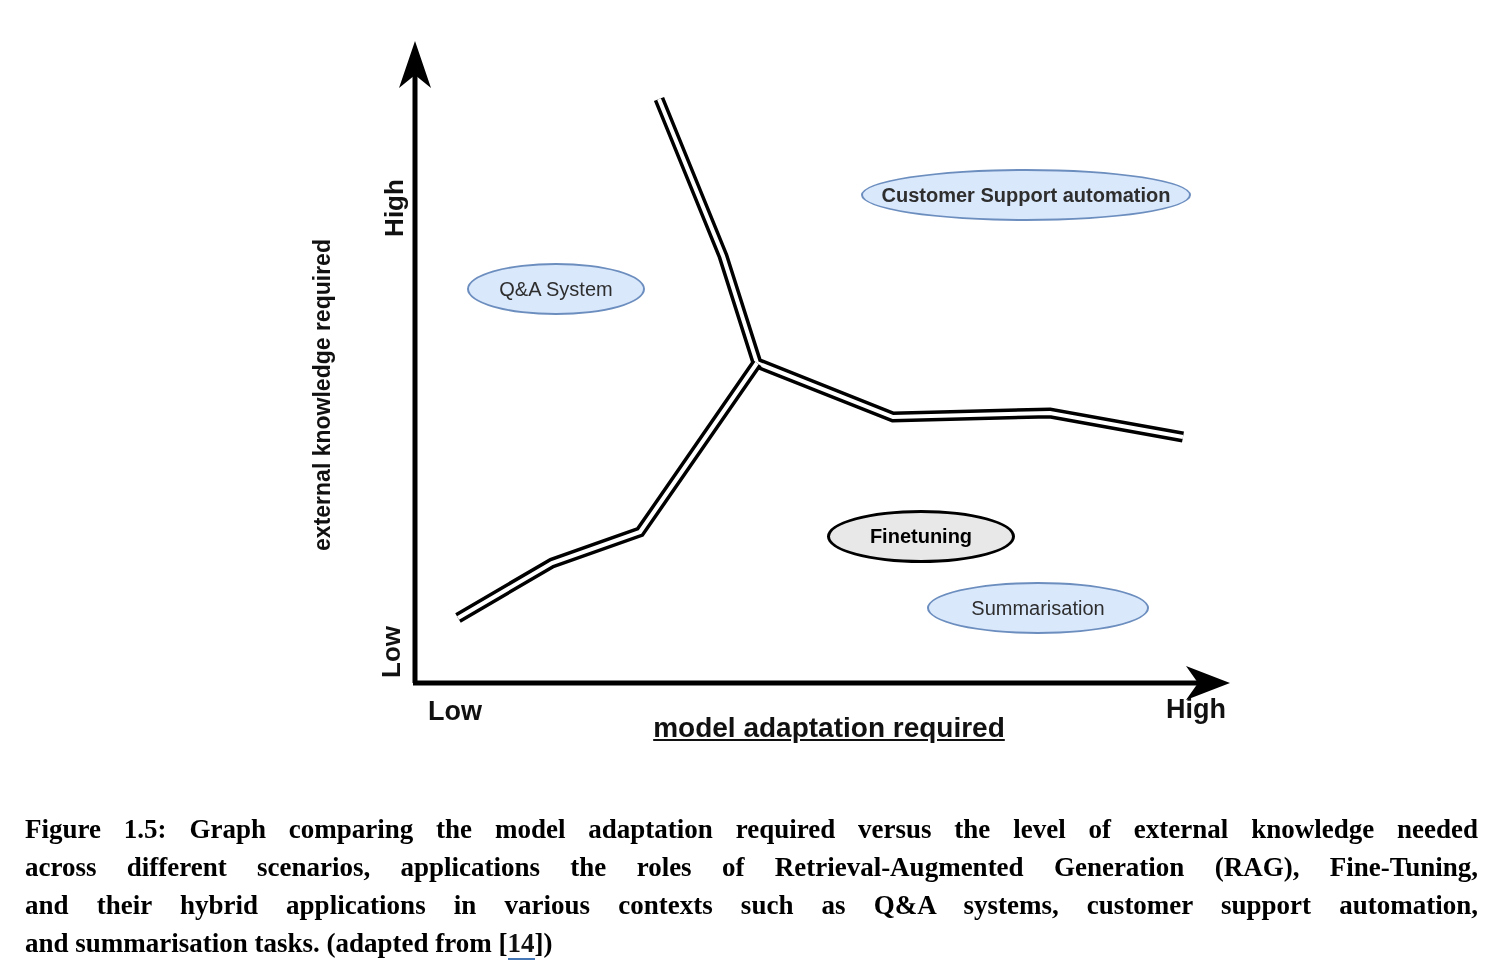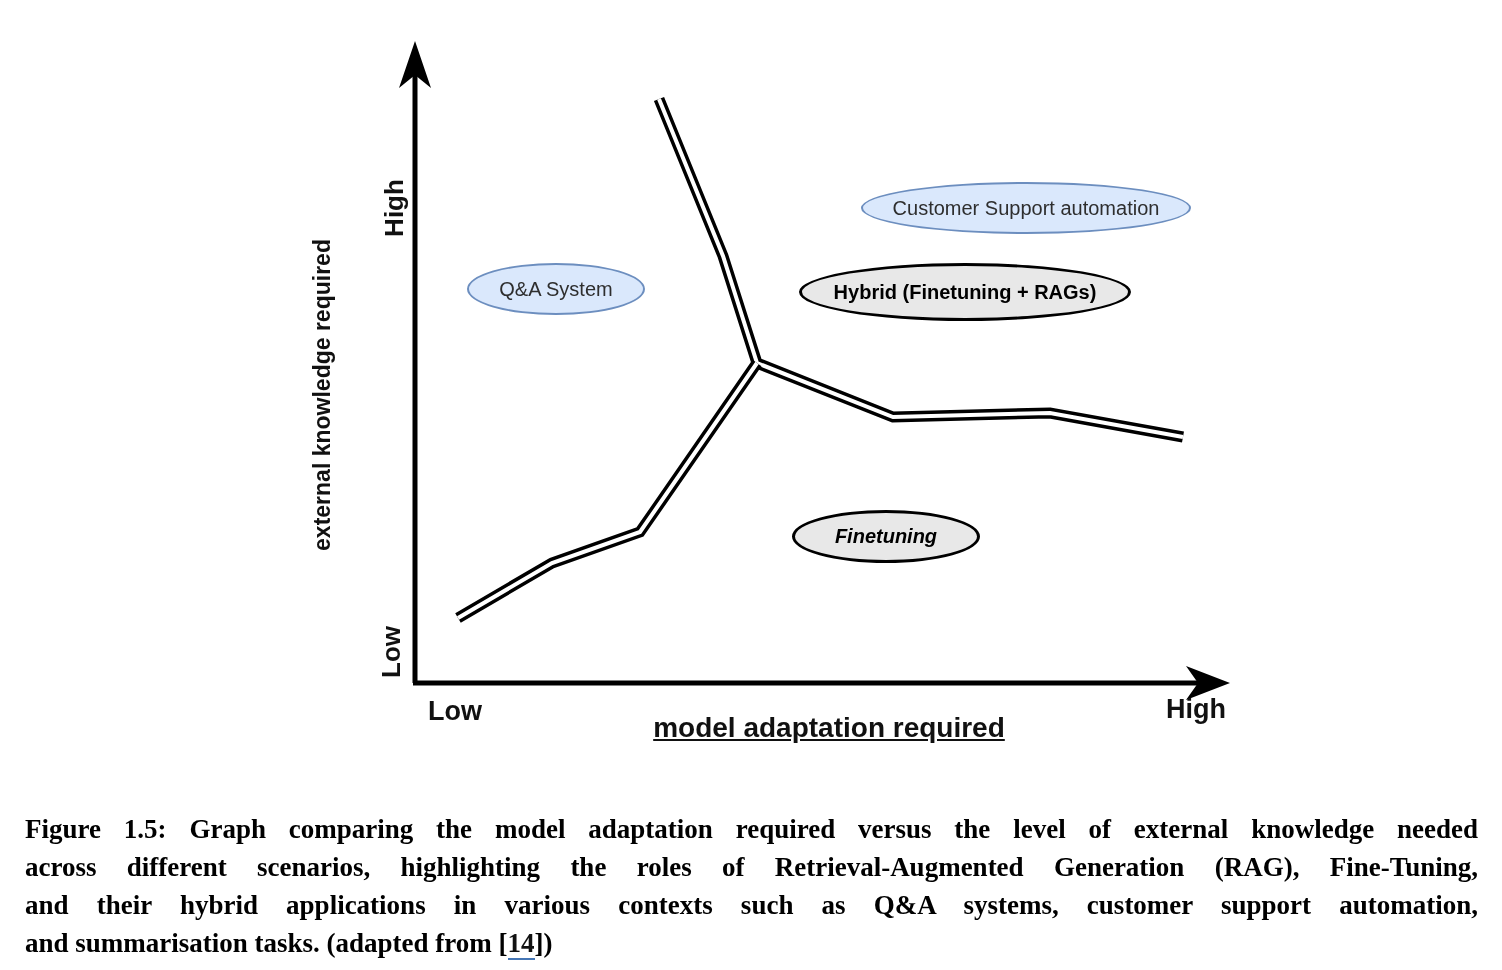--- a/index.html
+++ b/index.html
@@ -104,24 +104,24 @@
 
   <div class="axis-label rot" style="left:152px; top:380px; width:340px; height:30px; font-size:23px; line-height:30px;">external knowledge required</div>
   <div class="axis-label rot" style="left:361px; top:193px; width:66px; height:30px; font-size:26px; line-height:30px;">High</div>
   <div class="axis-label rot" style="left:361px; top:637px; width:60px; height:30px; font-size:26px; line-height:30px;">Low</div>
 
   <div class="axis-label" style="left:405px; top:696px; width:100px; font-size:27px;">Low</div>
   <div class="axis-label" style="left:1146px; top:694px; width:100px; font-size:27px;">High</div>
   <div class="axis-label" style="left:629px; top:712px; width:400px; font-size:28px;text-decoration:underline;">model adaptation required</div>
 
   <div class="node blue" style="left:467px; top:263px; width:178px; height:52px;">Q&amp;A System</div>
-  <div class="node blue" style="left:861px; top:182px; width:330px; height:52px;">Customer Support automation</div>
-  <div class="node gray" style="left:799px; top:263px; width:332px; height:58px;">Hybrid (Finetuning + RAGs)</div>
-  <div class="node gray" style="left:792px; top:510px; width:188px; height:53px;font-style:italic;">Finetuning</div>
+  <div class="node blue" style="left:861px; top:169px; width:330px; height:52px;font-weight:bold;">Customer Support automation</div>
+  <div class="node gray" style="left:827px; top:510px; width:188px; height:53px;">Finetuning</div>
+  <div class="node blue" style="left:927px; top:582px; width:222px; height:52px;">Summarisation</div>
 
   <div id="caption">
     <div class="cap-line">Figure 1.5: Graph comparing the model adaptation required versus the level of external knowledge needed</div>
-    <div class="cap-line">across different scenarios, highlighting the roles of Retrieval-Augmented Generation (RAG), Fine-Tuning,</div>
+    <div class="cap-line">across different scenarios, applications the roles of Retrieval-Augmented Generation (RAG), Fine-Tuning,</div>
     <div class="cap-line">and their hybrid applications in various contexts such as Q&amp;A systems, customer support automation,</div>
     <div class="cap-line last"><span>and summarisation tasks. (adapted from [</span><a class="cite">14</a><span>])</span></div>
   </div>
 
 </div>
 
 </body></html>

